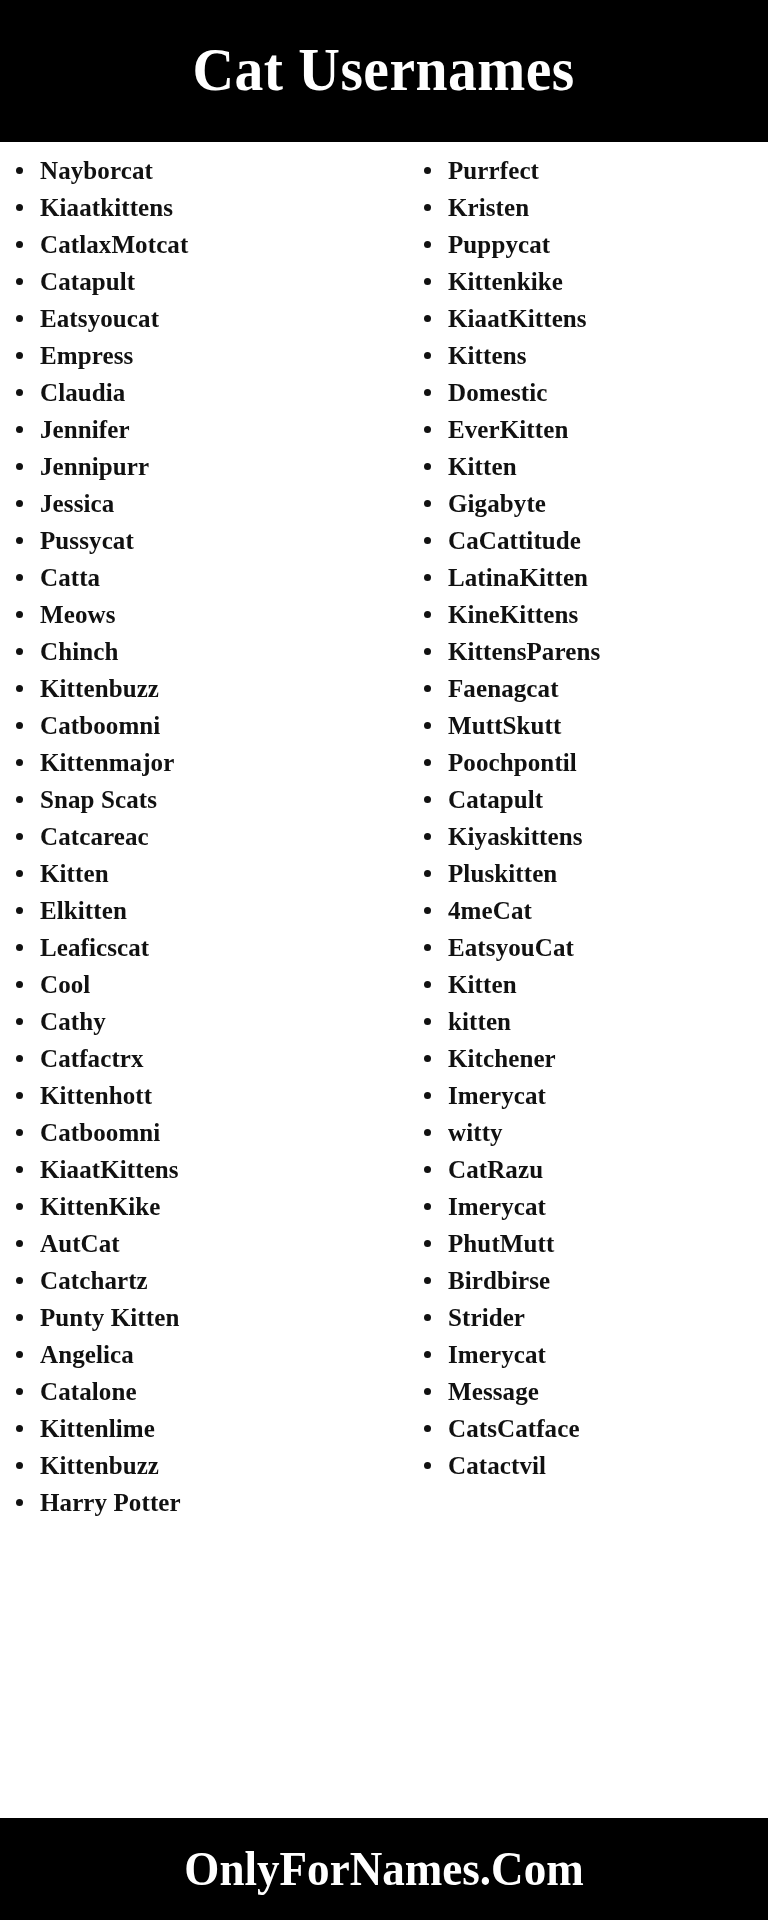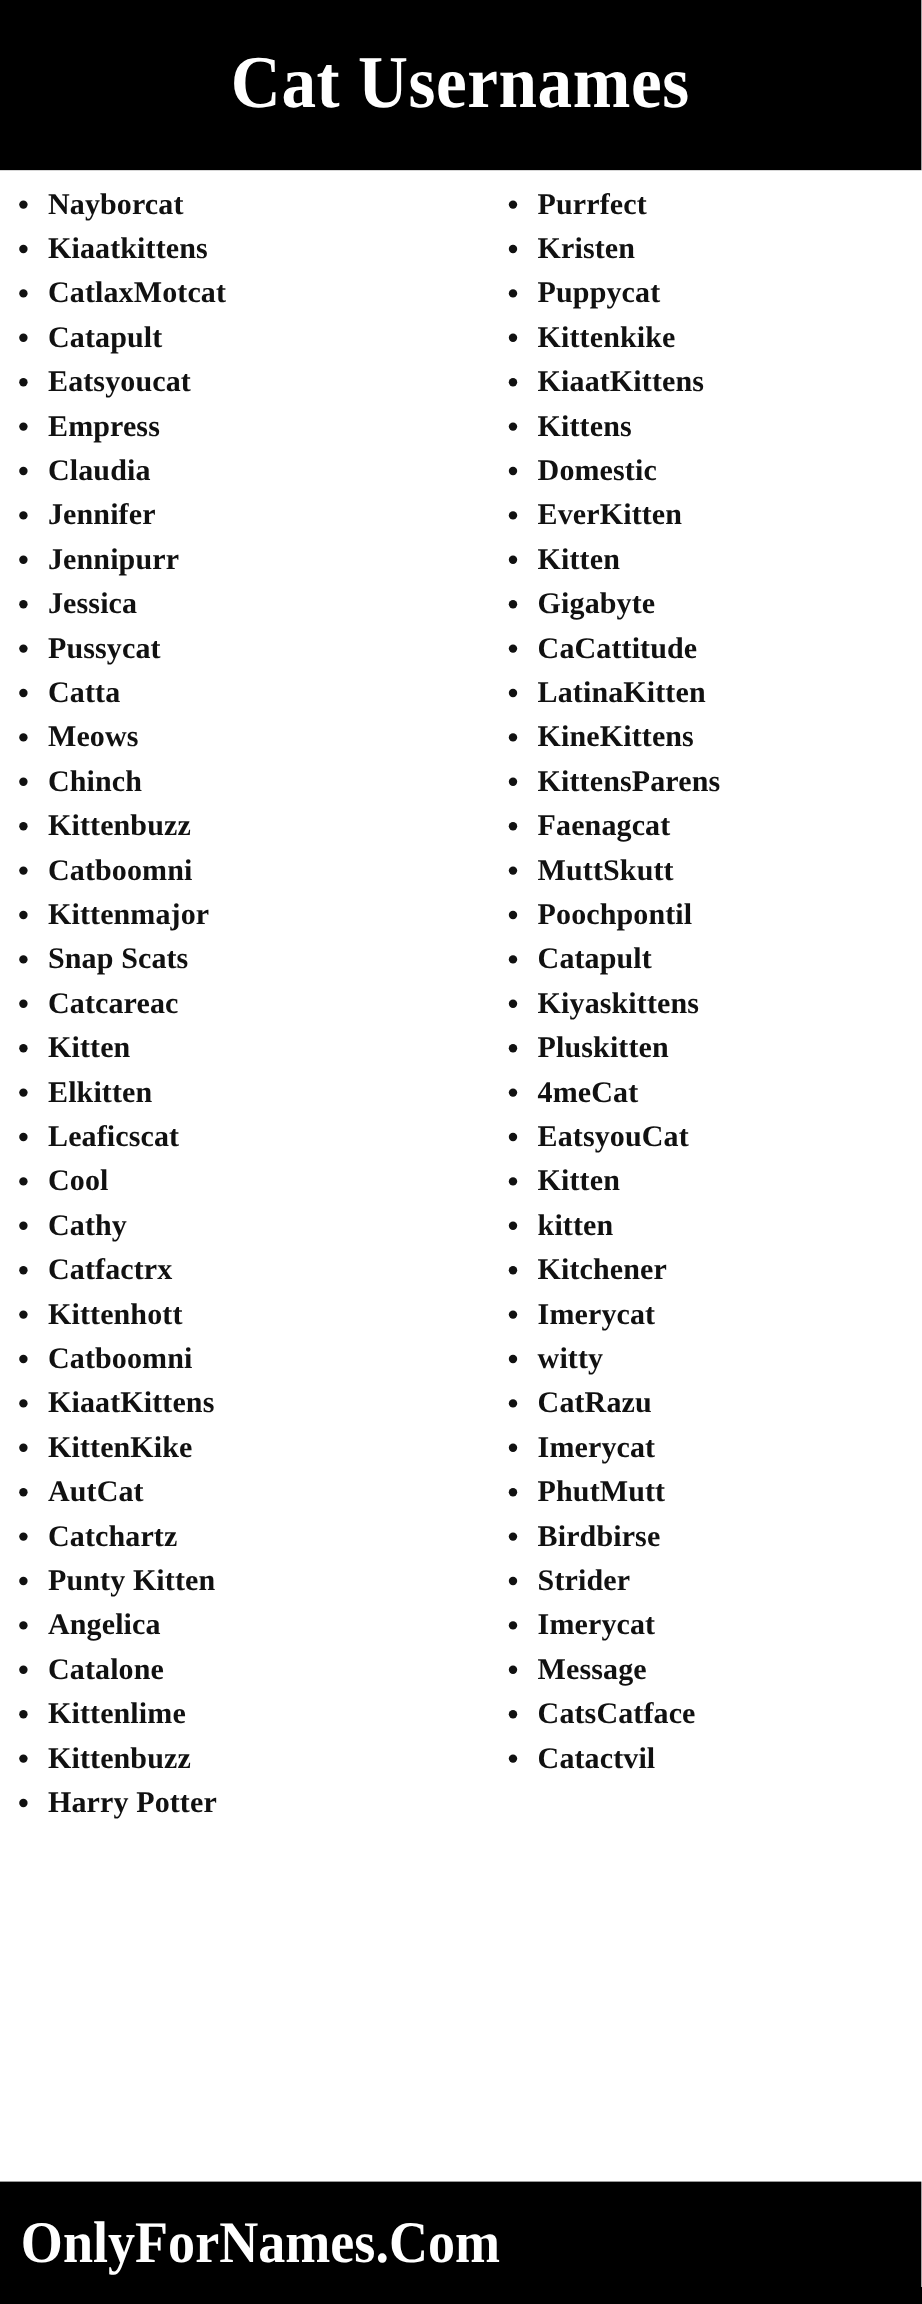--- a/index.html
+++ b/index.html
@@ -95,21 +95,21 @@
     display: block;
   }
 
   
   .footer-bar {
     background: #000000;
     height: 102px;
     width: 100%;
     display: flex;
     align-items: center;
-    justify-content: flex-start;
+    justify-content: center;
     flex: none;
   }
   .footer-title {
     color: #ffffff;
     font-family: "Liberation Serif", "DejaVu Serif", serif;
     font-weight: 700;
     font-size: 49px;
     line-height: 1;
     transform: scaleX(0.92);
     transform-origin: center;

